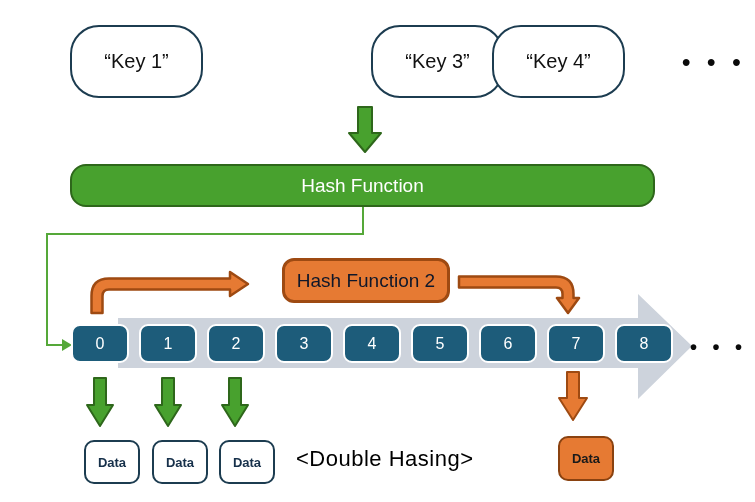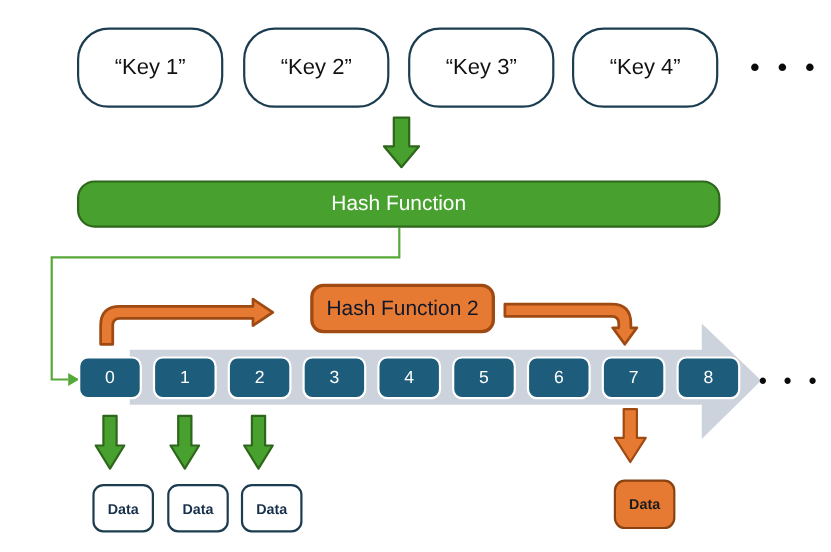--- a/index.html
+++ b/index.html
@@ -65,27 +65,24 @@
     <path d="M 91.5 313 L 91.5 296 Q 91.5 278.5 109 278.5 L 230 278.5 L 230 272 L 248 284 L 230 296 L 230 289.5 L 109 289.5 Q 102.5 289.5 102.5 296 L 102.5 313 Z" fill="#E67A33" stroke="#9E4A12" stroke-width="2.5" stroke-linejoin="round"></path>
 
     <path d="M 459 276.5 L 556 276.5 Q 573.5 276.5 573.5 294 L 573.5 298 L 579 298 L 568 313 L 557 298 L 562.5 298 L 562.5 294 Q 562.5 287.5 556 287.5 L 459 287.5 Z" fill="#E67A33" stroke="#9E4A12" stroke-width="2.5" stroke-linejoin="round"></path>
 
     <polygon points="567,372 579,372 579,398 587,398 573,420 559,398 567,398" fill="#E67A33" stroke="#9E4A12" stroke-width="2" stroke-linejoin="round"></polygon>
   </svg>
 
   <div class="abs box key-box" style="left:70px">
       <span>“Key 1”</span>
     </div>
-  <div class="abs box key-box" style="left:221px">
-      <span>“Key 2”</span>
-    </div>
   <div class="abs box key-box" style="left:371px">
       <span>“Key 3”</span>
     </div>
-  <div class="abs box key-box" style="left:520px">
+  <div class="abs box key-box" style="left:492px">
       <span>“Key 4”</span>
     </div>
   <div class="abs ellipsis" style="left:682px;top:48px;font-size:24px">• • •</div>
 
   <div class="abs box hash-bar">
     <span>Hash Function</span>
   </div>
 
   <div class="abs box hf2-box">
     <span>Hash Function 2</span>
@@ -126,14 +123,15 @@
   <div class="abs box data-box" style="left:140px">
       <span>Data</span>
     </div>
   <div class="abs box data-box" style="left:207px">
       <span>Data</span>
     </div>
   <div class="abs box data-box orange">
       <span>Data</span>
     </div>
 
+  <div class="abs caption">&lt;Double Hasing&gt;</div>
 
 </div>
 
 </body></html>

